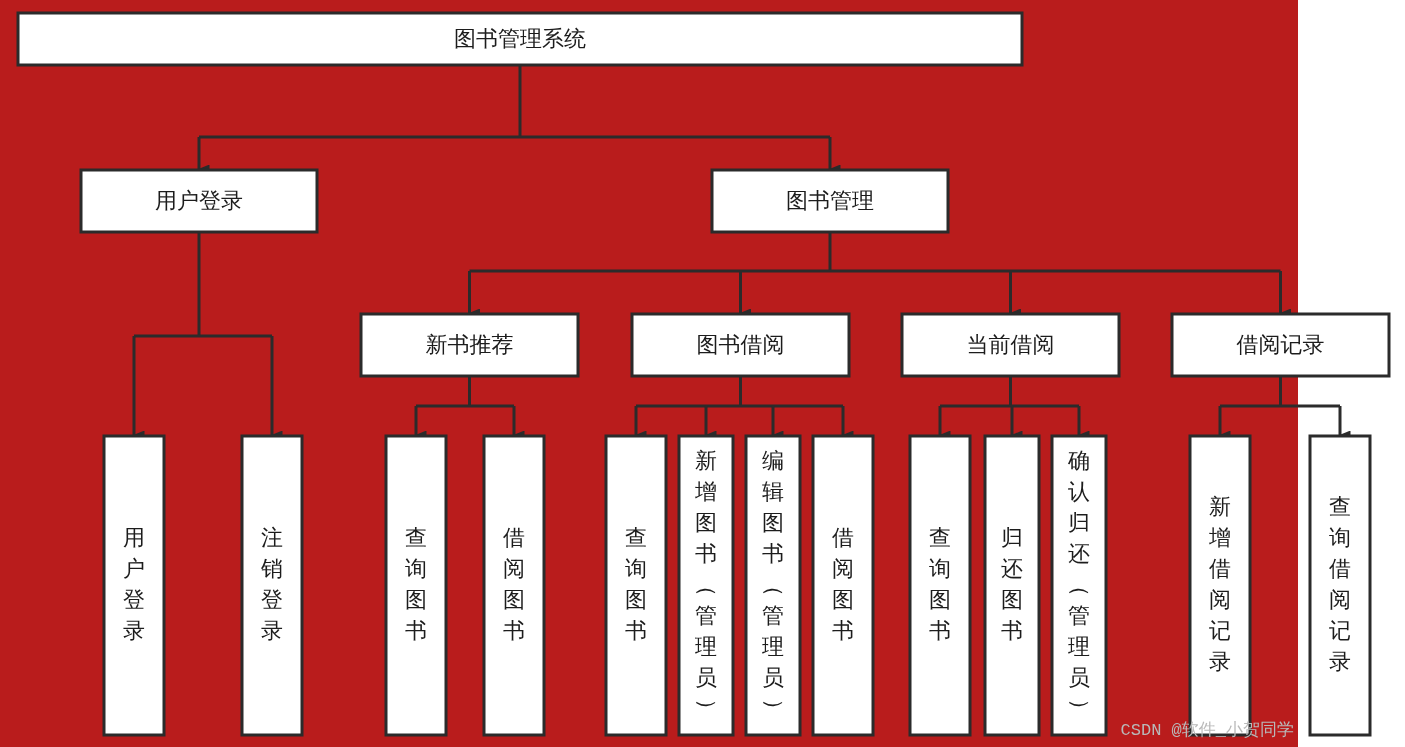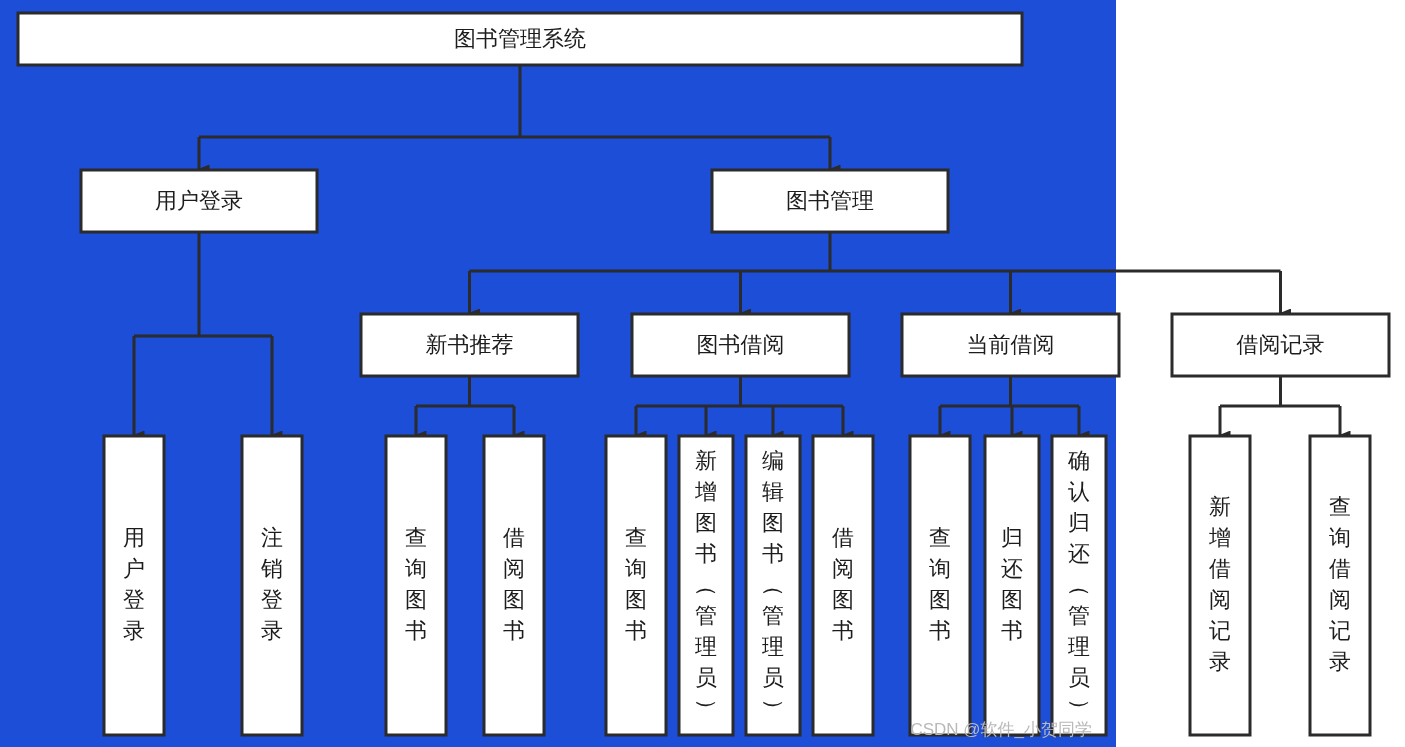--- a/index.html
+++ b/index.html
@@ -8,23 +8,23 @@
     background: #ffffff;
   }
   body {
     width: 1405px;
     height: 747px;
     font-family: "DejaVu Sans", "Liberation Sans", sans-serif;
     overflow: hidden;
   }
   #diagram-root {
     position: relative;
-    width: 1116px;
+    width: 1298px;
     height: 747px;
-    background: #1d4ed8;
+    background: #b91c1c;
   }
   svg#tree-canvas {
     position: absolute;
     top: 0;
     left: 0;
     width: 1405px;
     height: 747px;
     display: block;
   }
   .node-rect {
@@ -48,23 +48,23 @@
   }
   .node-label-vertical {
     font-family: "DejaVu Sans", "Liberation Sans", sans-serif;
     font-size: 22px;
     fill: #1c1c1c;
     text-anchor: middle;
     dominant-baseline: middle;
   }
   .watermark {
     position: absolute;
-    right: 24px;
+    right: 4px;
     bottom: 6px;
-    font-family: Liberation Sans, sans-serif;
+    font-family: Liberation Mono, monospace;
     font-size: 17px;
     color: #b9b9b9;
     white-space: nowrap;
     user-select: none;
     pointer-events: none;
   }
 </style>
 </head>
 <body>
 

